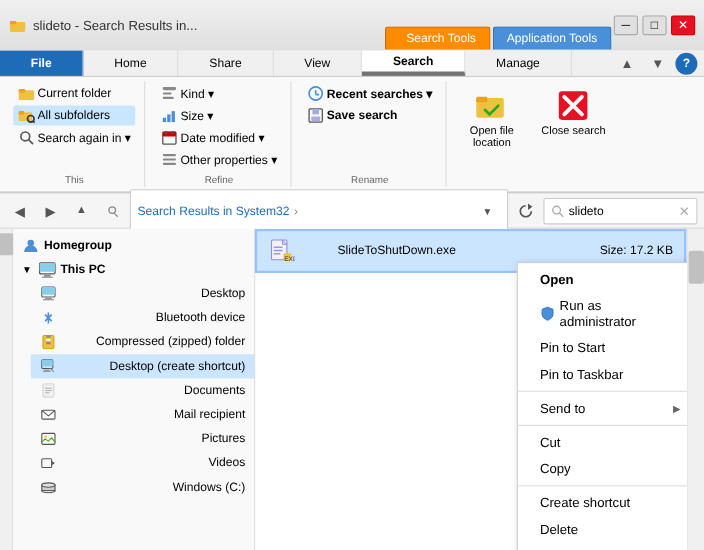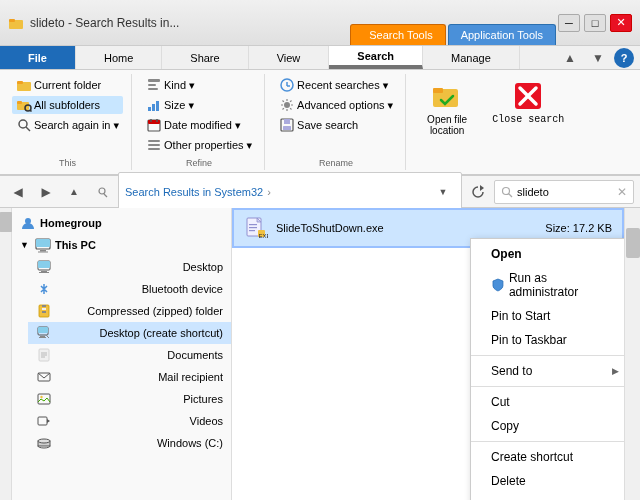--- a/index.html
+++ b/index.html
@@ -104,21 +104,21 @@
     .sidebar-header { display: flex; align-items: center; padding: 3px 8px; font-size: 11px; font-weight: bold; gap: 4px; cursor: pointer; }
 
     
     .content-area { flex: 1; overflow: auto; position: relative; }
     .content-item {
       display: flex; align-items: center; padding: 6px 10px; gap: 8px;
       font-size: 11px; cursor: pointer; border: 2px solid transparent;
     }
     .content-item.selected { background: #cce5ff; border-color: #99c0ff; }
     .content-item-icon { width: 24px; height: 24px; flex-shrink: 0; }
-    .content-item-name { flex: 1; }
+    .content-item-name { flex: 1; margin-left: 31px; }
     .content-item-size { width: 80px; text-align: right; font-size: 11px; }
 
     
     .context-menu {
       position: absolute; left: 238px; top: 30px;
       background: white; border: 1px solid #ccc; box-shadow: 2px 2px 8px rgba(0,0,0,0.2);
       min-width: 170px; z-index: 100; padding: 3px 0;
     }
     .ctx-item {
       padding: 5px 20px; font-size: 12px; cursor: pointer; display: flex; align-items: center; justify-content: space-between;
@@ -242,35 +242,28 @@
               </svg>
             <span>Other properties ▾</span>
           </div>
         </div>
       </div>
       <span class="ribbon-group-label">Refine</span>
     </div>
 
     <div class="ribbon-group" style="min-width:130px;">
       <div class="ribbon-group-content">
-        <div style="display:flex; flex-direction:column; gap:2px;">
+        <div style="display:flex; flex-direction:column; gap:2px;font-weight:bold;">
           <div class="ribbon-btn-row">
             <svg width="16" height="16" viewBox="0 0 16 16">
                 <circle cx="8" cy="8" r="6" fill="none" stroke="#4a90d9" stroke-width="1.5"></circle>
                 <line x1="8" y1="5" x2="8" y2="9" stroke="#4a90d9" stroke-width="1.5"></line>
                 <line x1="8" y1="9" x2="11" y2="9" stroke="#4a90d9" stroke-width="1.5"></line>
               </svg>
             <span>Recent searches ▾</span>
-          </div>
-          <div class="ribbon-btn-row">
-            <svg width="16" height="16" viewBox="0 0 16 16">
-                <circle cx="8" cy="8" r="3" fill="#888"></circle>
-                <path d="M8 2v2M8 12v2M2 8h2M12 8h2M3.5 3.5l1.4 1.4M11.1 11.1l1.4 1.4M3.5 12.5l1.4-1.4M11.1 4.9l1.4-1.4" stroke="#888" stroke-width="1.2"></path>
-              </svg>
-            <span>Advanced options ▾</span>
           </div>
           <div class="ribbon-btn-row">
             <svg width="16" height="16" viewBox="0 0 16 16">
                 <rect x="2" y="2" width="12" height="12" rx="1" fill="none" stroke="#555" stroke-width="1.2"></rect>
                 <rect x="5" y="2" width="6" height="5" fill="#aad"></rect>
                 <rect x="4" y="9" width="8" height="4" rx="0.5" fill="#aad"></rect>
               </svg>
             <span>Save search</span>
           </div>
         </div>
@@ -291,21 +284,21 @@
           <span style="font-size:10px; text-align:center; max-width:50px; word-wrap:break-word;">Open file location</span>
         </div>
         <div class="ribbon-big-btn">
           <div class="ribbon-big-icon">
             <svg width="32" height="32" viewBox="0 0 32 32">
                 <rect x="3" y="3" width="26" height="26" rx="3" fill="#e81123"></rect>
                 <line x1="8" y1="8" x2="24" y2="24" stroke="white" stroke-width="3.5" stroke-linecap="round"></line>
                 <line x1="24" y1="8" x2="8" y2="24" stroke="white" stroke-width="3.5" stroke-linecap="round"></line>
               </svg>
           </div>
-          <span style="font-size:10px; text-align:left;font-family:Liberation Mono, monospace;">Close search</span>
+          <span style="font-size:10px; text-align:left;">Close search</span>
         </div>
       </div>
     </div>
   </div>
 </div>
 
 <div class="nav-bar">
   <div class="nav-btn">◀</div>
   <div class="nav-btn">▶</div>
   <div class="nav-btn" style="font-size:10px;">▲</div>

